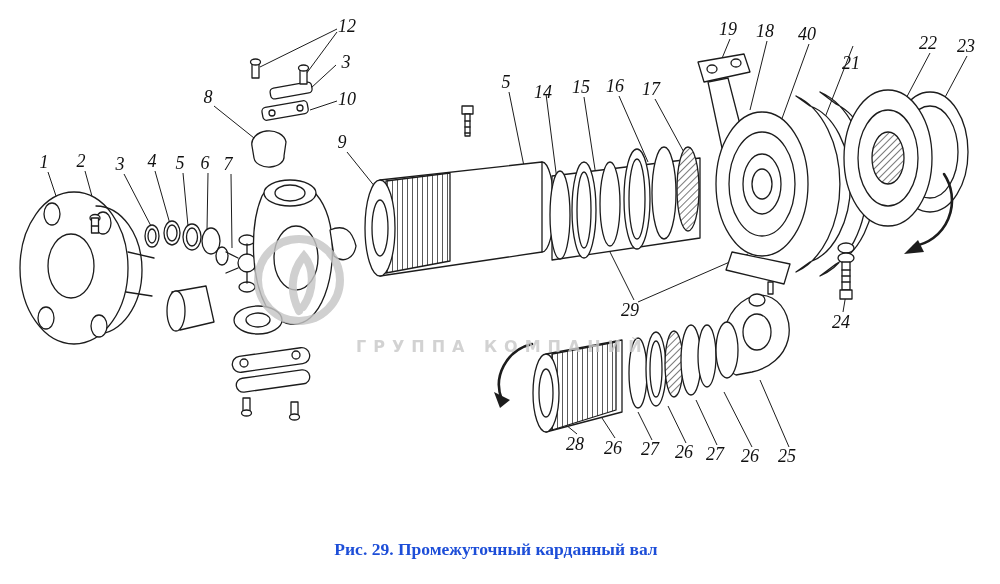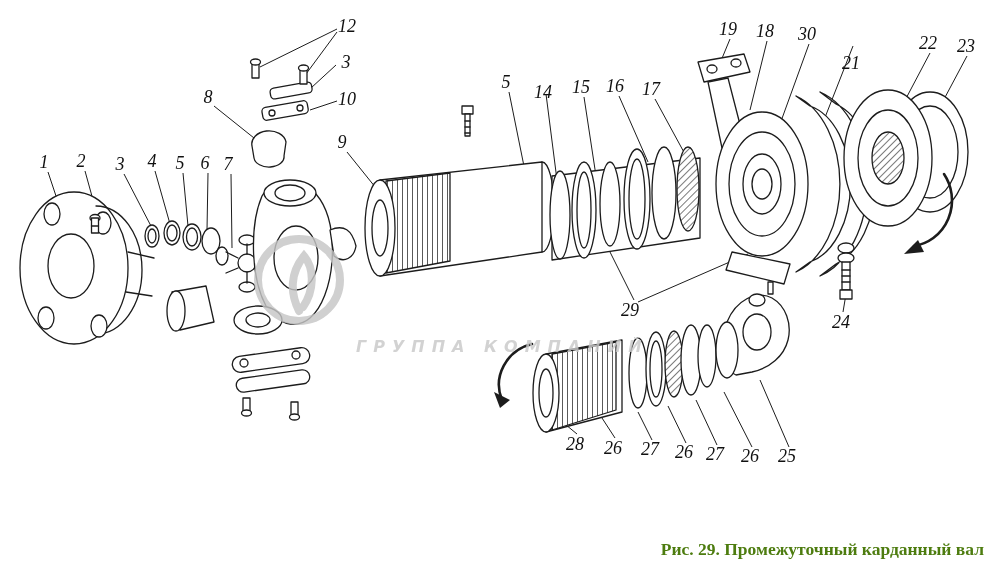--- a/index.html
+++ b/index.html
@@ -15,25 +15,25 @@
   .watermark{position:absolute;left:0;top:0;width:100%;height:100%;pointer-events:none;opacity:.82;}
   .wm-logo{position:absolute;left:250px;top:231px;}
   .wm-name{
     position:absolute;left:348px;top:226px;
     font-family:"DejaVu Sans",sans-serif;font-weight:bold;font-size:96px;line-height:1;
     color:#c6c6c6;letter-spacing:3px;
   }
   .wm-sub{
     position:absolute;left:356px;top:337px;
     font-family:"DejaVu Sans",sans-serif;font-size:16px;font-weight:600;
-    letter-spacing:7px;color:#c9c9c9;font-style:italic;
+    letter-spacing:7px;color:#c9c9c9;
   }
   .caption{
-    position:absolute;left:0;right:16px;top:539px;text-align:right;
-    font-weight:bold;font-size:17.5px;color:#4d7c0f;
+    position:absolute;left:0;right:8px;top:539px;text-align:center;
+    font-weight:bold;font-size:17.5px;color:#1d4ed8;
   }
 </style>
 </head>
 <body>
 
 <div class="stage">
 
   <svg class="drawing" width="1000" height="584" viewBox="0 0 1000 584">
     <defs>
       <pattern id="vlines" width="5" height="8" patternUnits="userSpaceOnUse">
@@ -264,21 +264,21 @@
       <span class="part-label" style="left: 347px; top: 99px;">10</span>
       <span class="part-label" style="left: 346px; top: 62px;">3</span>
       <span class="part-label" style="left: 347px; top: 26px;">12</span>
       <span class="part-label" style="left: 506px; top: 82px;">5</span>
       <span class="part-label" style="left: 543px; top: 92px;">14</span>
       <span class="part-label" style="left: 581px; top: 87px;">15</span>
       <span class="part-label" style="left: 615px; top: 86px;">16</span>
       <span class="part-label" style="left: 651px; top: 89px;">17</span>
       <span class="part-label" style="left: 728px; top: 29px;">19</span>
       <span class="part-label" style="left: 765px; top: 31px;">18</span>
-      <span class="part-label" style="left: 807px; top: 34px;">30</span>
+      <span class="part-label" style="left: 807px; top: 34px;">40</span>
       <span class="part-label" style="left: 851px; top: 36px; margin-top: 27px;">21</span>
       <span class="part-label" style="left: 928px; top: 43px;">22</span>
       <span class="part-label" style="left: 966px; top: 46px;">23</span>
       <span class="part-label" style="left: 841px; top: 322px;">24</span>
       <span class="part-label" style="left: 630px; top: 310px; text-align: right;">29</span>
       <span class="part-label" style="left: 575px; top: 444px;">28</span>
       <span class="part-label" style="left: 613px; top: 448px;">26</span>
       <span class="part-label" style="left: 650px; top: 449px;">27</span>
       <span class="part-label" style="left: 684px; top: 452px;">26</span>
       <span class="part-label" style="left: 715px; top: 454px;">27</span>

